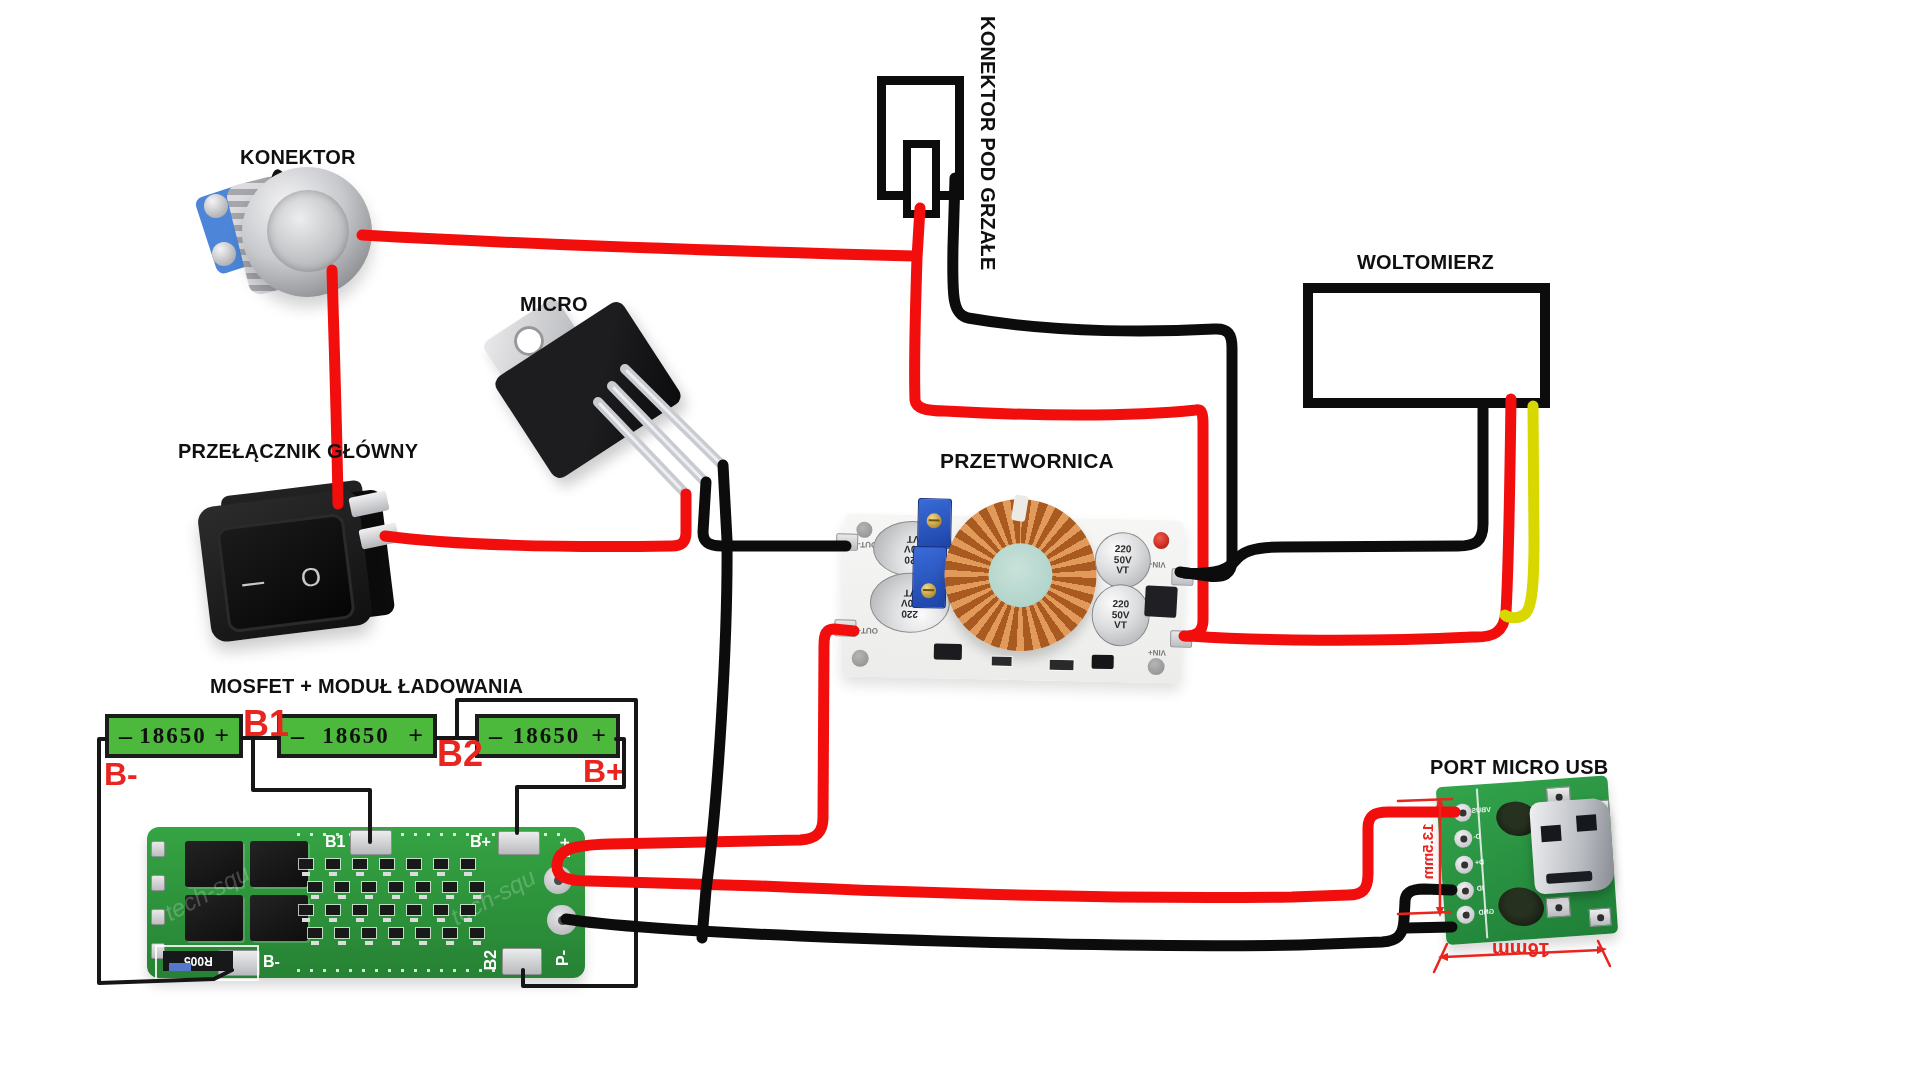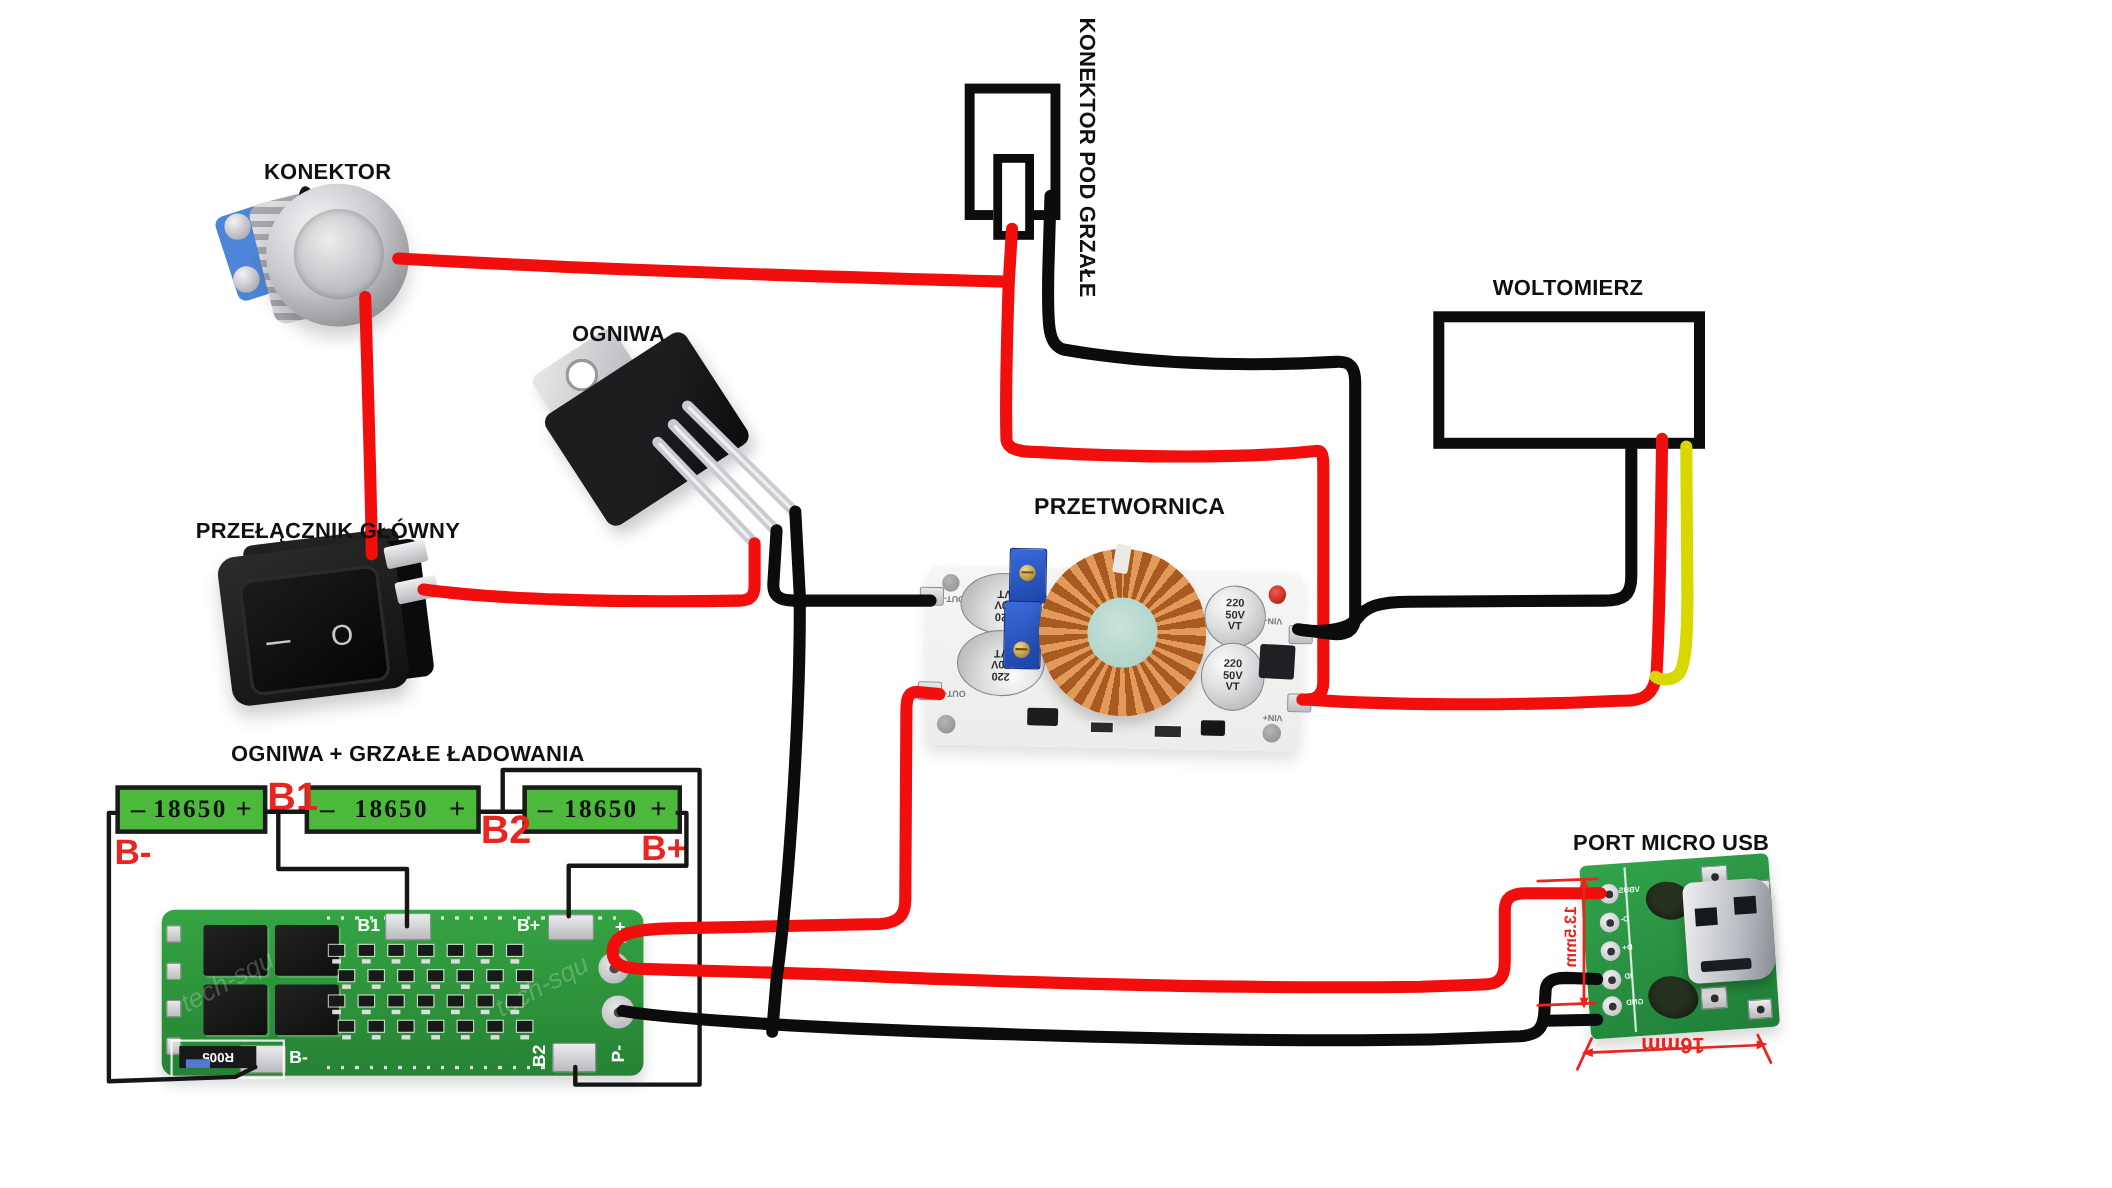--- a/index.html
+++ b/index.html
@@ -307,24 +307,24 @@
       <path stroke-width="2.5" d="M 1447 944 L 1434 972" stroke="#e8251f"></path>
       <path stroke-width="2.5" d="M 1598 941 L 1610 966" stroke="#e8251f"></path>
       <polygon points="1440,797 1436,807 1444,807" fill="#e8251f"></polygon>
       <polygon points="1440,917 1436,907 1444,907" fill="#e8251f"></polygon>
       <polygon points="1438,957 1448,953 1448,961" fill="#e8251f"></polygon>
       <polygon points="1607,949 1597,946 1597,954" fill="#e8251f"></polygon>
     </g>
   </svg>
 
   <div class="lbl" style="left:240px;top:146px;">KONEKTOR</div>
-  <div class="lbl" style="left:520px;top:293px;">OGNIWA</div>
-  <div class="lbl" style="left:178px;top:472px;">PRZEŁĄCZNIK GŁÓWNY</div>
+  <div class="lbl" style="left:520px;top:293px;">MICRO</div>
+  <div class="lbl" style="left:178px;top:440px;">PRZEŁĄCZNIK GŁÓWNY</div>
   <div class="lbl lbl-vert" style="left:976px;top:16px;height:245px;">KONEKTOR POD GRZAŁE</div>
   <div class="lbl" style="left:1357px;top:251px;">WOLTOMIERZ</div>
   <div class="lbl" style="left:940px;top:449px;font-size:21px;">PRZETWORNICA</div>
-  <div class="lbl" style="left:210px;top:675px;">OGNIWA + GRZAŁE ŁADOWANIA</div>
+  <div class="lbl" style="left:210px;top:675px;">MOSFET + MODUŁ ŁADOWANIA</div>
   <div class="lbl" style="left:1430px;top:756px;">PORT MICRO USB</div>
 
   <div class="dimtxt" style="left:1400px;top:843px;font-size:15px;transform:rotate(-90deg) scale(-1,1);transform-origin:center;">13.5mm</div>
   <div class="dimtxt" style="left:1492px;top:938px;font-size:20px;transform:rotate(180deg);">16mm</div>
 
 </div>
 
 </body></html>

